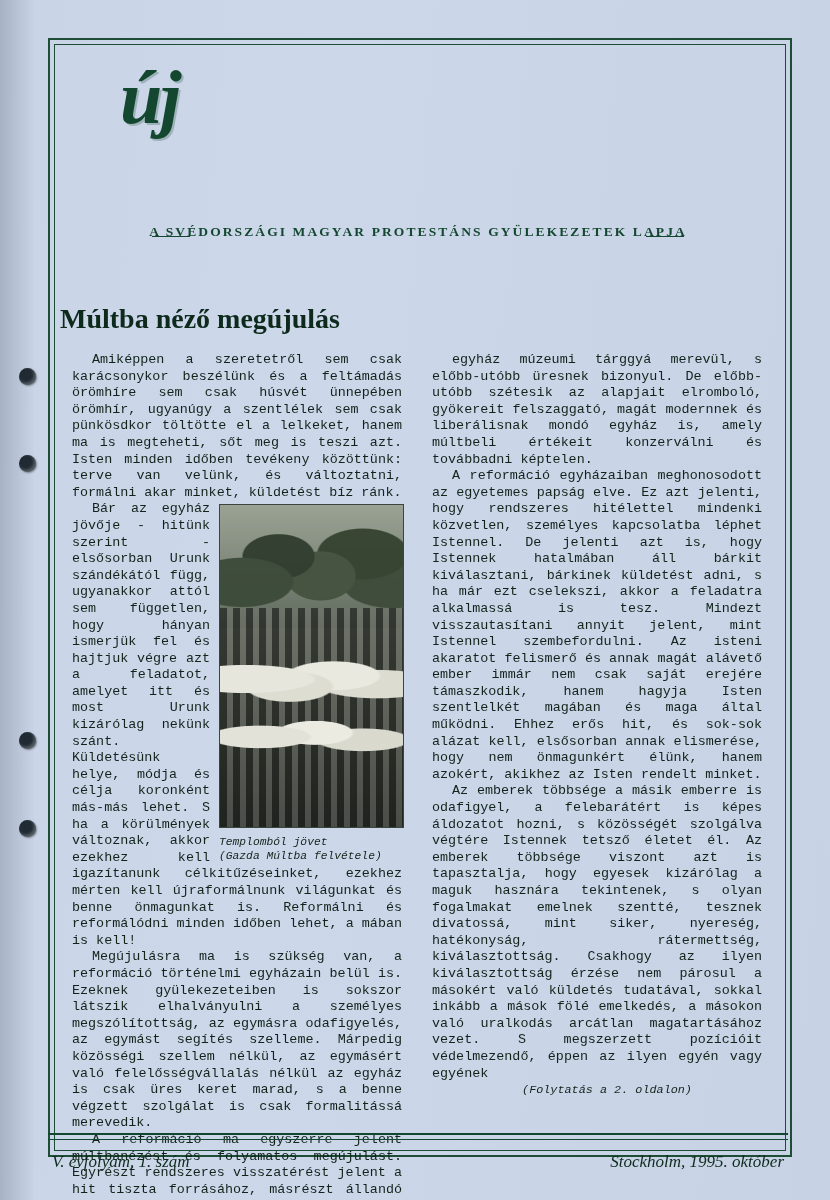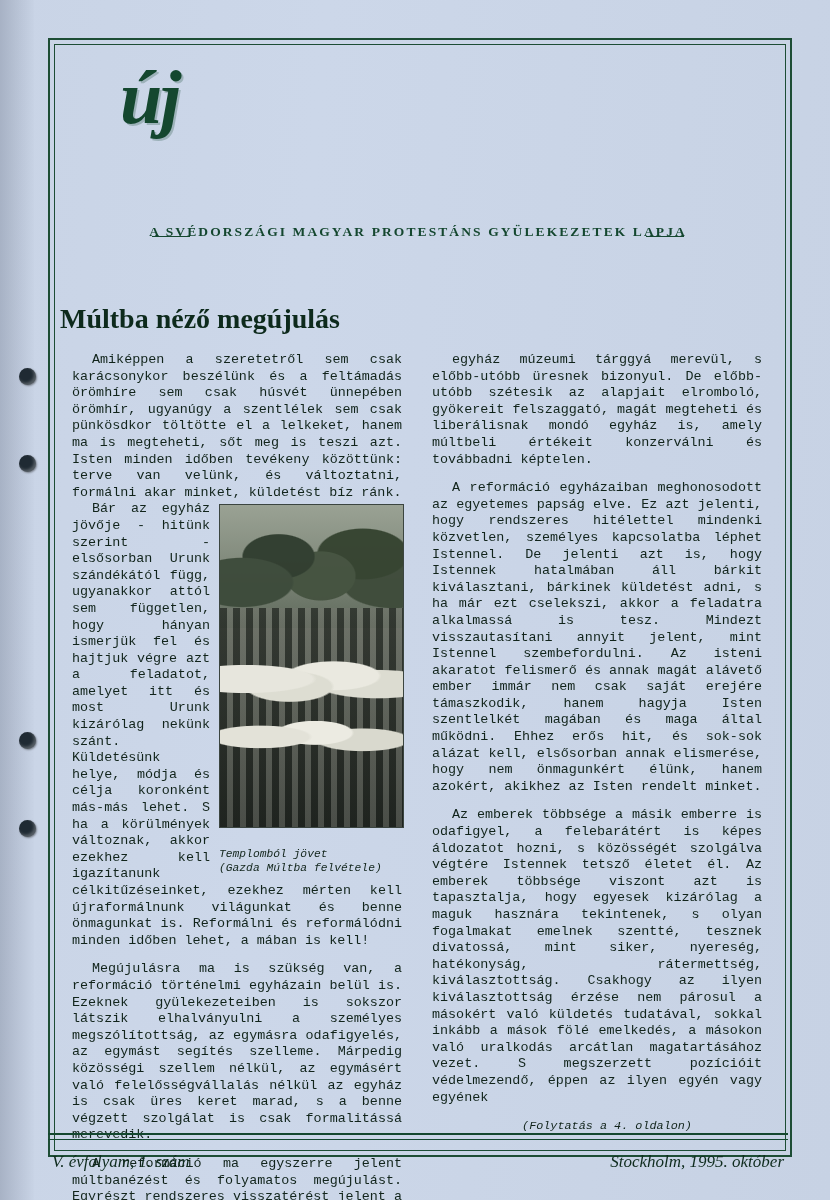--- a/index.html
+++ b/index.html
@@ -149,21 +149,21 @@
     text-align: justify;
     color: #11241b;
     font-family: Liberation Mono, monospace;
   }
   .col.left { left: 0; }
   .col.right { left: 360px; }
   .col p {
     margin: 0 0 0 0;
     text-indent: 20px;
   }
-  .col p + p { margin-top: 12px; }
+  .col p + p { margin-top: 0; }
 
   
   .photo-wrap {
     float: right;
     width: 183px;
     margin: 3px 0 2px 9px;
     shape-margin: 6px;
   }
   .photo {
     width: 183px;
@@ -202,21 +202,21 @@
       radial-gradient(ellipse at 86% 58%, #dcdcd1 0 26%, transparent 28%);
   }
   .photo .hats2 {
     position: absolute; left:0; top:62%; width:100%; height:18%;
     background:
       radial-gradient(ellipse at 22% 55%, #e3e2d8 0 24%, transparent 26%),
       radial-gradient(ellipse at 52% 48%, #ecebe2 0 27%, transparent 29%),
       radial-gradient(ellipse at 78% 60%, #d9d9ce 0 22%, transparent 24%);
   }
   .photo-cap {
-    margin-top: 20px;
+    margin-top: 8px;
     font-size: 11.3px;
     line-height: 13.5px;
     font-style: italic;
     text-align: left;
     color: #11241b;
   }
   .cont-note {
     text-align: center;
     font-size: 11.8px;
     font-style: italic;
@@ -295,24 +295,24 @@
           <div>Templomból jövet</div>
           <div>(Gazda Múltba felvétele)</div>
         </div>
       </div>
       <p>Bár az egyház jövője - hitünk szerint - elsősorban Urunk szándékától függ, ugyanakkor attól sem független, hogy hányan ismerjük fel és hajtjuk végre azt a feladatot, amelyet itt és most Urunk kizárólag nekünk szánt. Küldetésünk helye, módja és célja koronként más-más lehet. S ha a körülmények változnak, akkor ezekhez kell igazítanunk célkitűzéseinket, ezekhez mérten kell újraformálnunk világunkat és benne önmagunkat is. Reformálni és reformálódni minden időben lehet, a mában is kell!</p>
       <p>Megújulásra ma is szükség van, a reformáció történelmi egyházain belül is. Ezeknek gyülekezeteiben is sokszor látszik elhalványulni a személyes megszólítottság, az egymásra odafigyelés, az egymást segítés szelleme. Márpedig közösségi szellem nélkül, az egymásért való felelősségvállalás nélkül az egyház is csak üres keret marad, s a benne végzett szolgálat is csak formalitássá merevedik.</p>
       <p>A reformáció ma egyszerre jelent múltbanézést és folyamatos megújulást. Egyrészt rendszeres visszatérést jelent a hit tiszta forrásához, másrészt állandó törekvést arra, hogy a már megtalált kincset minden korszak minden korosztálya hiánytalanul örökölhesse. A kizárólag múltjával és önmagával törődő, a mai ember számára ismeretlen nyelven, jelképekben beszélő</p>
     </div>
 
     <div class="col right">
-      <p>egyház múzeumi tárggyá merevül, s előbb-utóbb üresnek bizonyul. De előbb-utóbb szétesik az alapjait elromboló, gyökereit felszaggató, magát megteheti és liberálisnak mondó egyház is, amely múltbeli értékeit konzerválni és továbbadni képtelen.</p>
+      <p>egyház múzeumi tárggyá merevül, s előbb-utóbb üresnek bizonyul. De előbb-utóbb szétesik az alapjait elromboló, gyökereit felszaggató, magát modernnek és liberálisnak mondó egyház is, amely múltbeli értékeit konzerválni és továbbadni képtelen.</p>
       <p>A reformáció egyházaiban meghonosodott az egyetemes papság elve. Ez azt jelenti, hogy rendszeres hitélettel mindenki közvetlen, személyes kapcsolatba léphet Istennel. De jelenti azt is, hogy Istennek hatalmában áll bárkit kiválasztani, bárkinek küldetést adni, s ha már ezt cselekszi, akkor a feladatra alkalmassá is tesz. Mindezt visszautasítani annyit jelent, mint Istennel szembefordulni. Az isteni akaratot felismerő és annak magát alávető ember immár nem csak saját erejére támaszkodik, hanem hagyja Isten szentlelkét magában és maga által működni. Ehhez erős hit, és sok-sok alázat kell, elsősorban annak elismerése, hogy nem önmagunkért élünk, hanem azokért, akikhez az Isten rendelt minket.</p>
       <p>Az emberek többsége a másik emberre is odafigyel, a felebarátért is képes áldozatot hozni, s közösségét szolgálva végtére Istennek tetsző életet él. Az emberek többsége viszont azt is tapasztalja, hogy egyesek kizárólag a maguk hasznára tekintenek, s olyan fogalmakat emelnek szentté, tesznek divatossá, mint siker, nyereség, hatékonyság, rátermettség, kiválasztottság. Csakhogy az ilyen kiválasztottság érzése nem párosul a másokért való küldetés tudatával, sokkal inkább a mások fölé emelkedés, a másokon való uralkodás arcátlan magatartásához vezet. S megszerzett pozícióit védelmezendő, éppen az ilyen egyén vagy egyének</p>
-      <p class="cont-note">(Folytatás a 4. oldalon)</p>
+      <p class="cont-note">(Folytatás a 2. oldalon)</p>
     </div>
 
   </div>
 
   <div class="foot-rule1"></div>
   <div class="foot-rule2"></div>
 
   <div class="footer">
     <div class="f-left">V. évfolyam, 1. szám</div>
     <div class="f-right">Stockholm, 1995. október</div>

